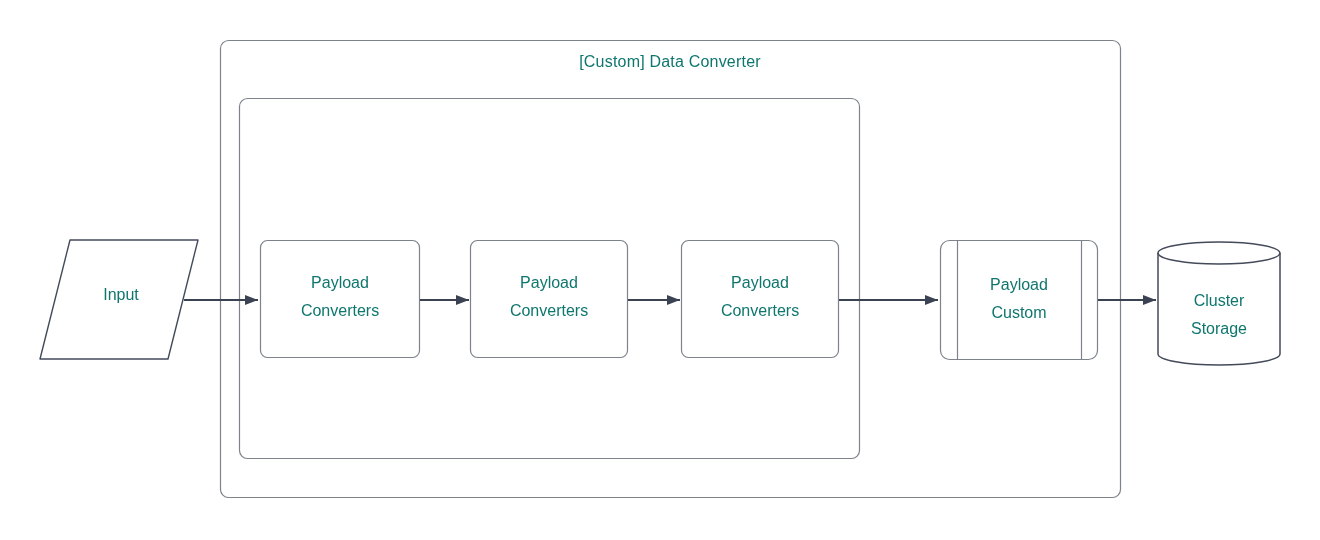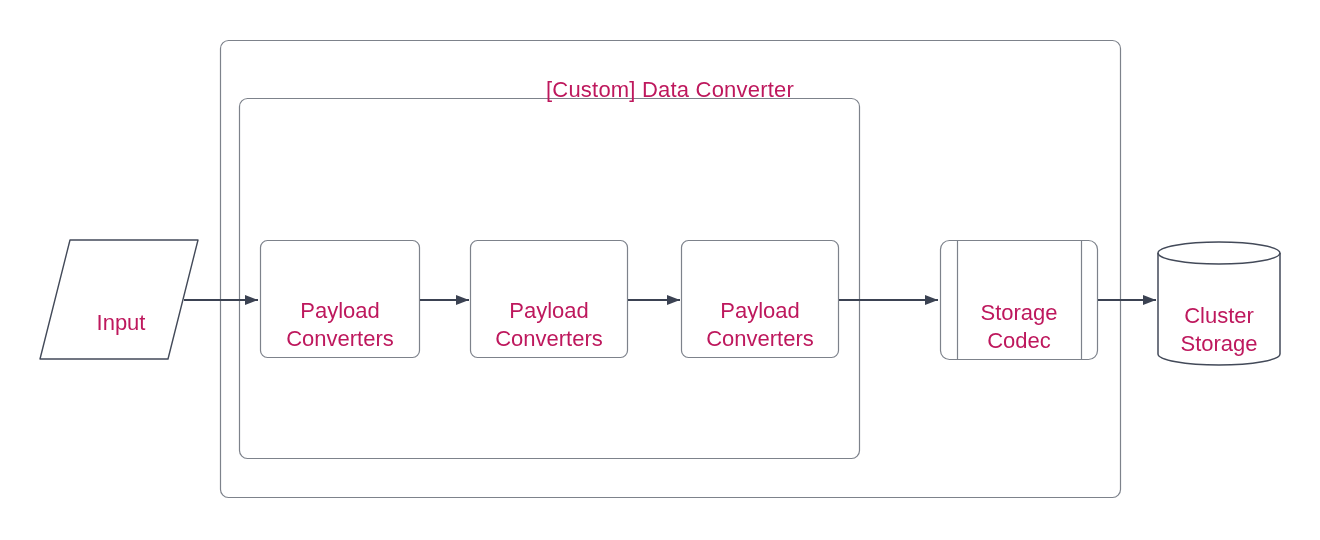--- a/index.html
+++ b/index.html
@@ -15,27 +15,26 @@
     font-family: "Liberation Sans", sans-serif;
     overflow: hidden;
   }
   .canvas svg {
     position: absolute;
     left: 0;
     top: 0;
   }
   .label {
     position: absolute;
-    font-size: 22px;
+    font-size: 16px;
     line-height: 28px;
-    color: #be185d;
+    color: #0f766e;
     text-align: center;
     white-space: normal;
     pointer-events: none;
-    margin-top: 28px;
   }
   .title { letter-spacing: 0.2px; }
 </style>
 </head>
 <body>
 
 <div class="canvas">
 
   <svg width="1320" height="540" viewBox="0 0 1320 540">
     <defs>
@@ -72,17 +71,17 @@
 
 
   <div class="label" style="left:61px; top:281px; width:120px;">Input</div>
 
   <div class="label" style="left:270px; top:269px; width:140px;">Payload Converters</div>
 
   <div class="label" style="left:479px; top:269px; width:140px;">Payload Converters</div>
 
   <div class="label" style="left:690px; top:269px; width:140px;">Payload Converters</div>
 
-  <div class="label" style="left:969px; top:271px; width:100px;">Storage Codec</div>
+  <div class="label" style="left:969px; top:271px; width:100px;">Payload Custom</div>
 
-  <div class="label" style="left:1169px; top:274px; width:100px;">Cluster Storage</div>
+  <div class="label" style="left:1169px; top:287px; width:100px;">Cluster Storage</div>
 
 </div>
 
 </body></html>

